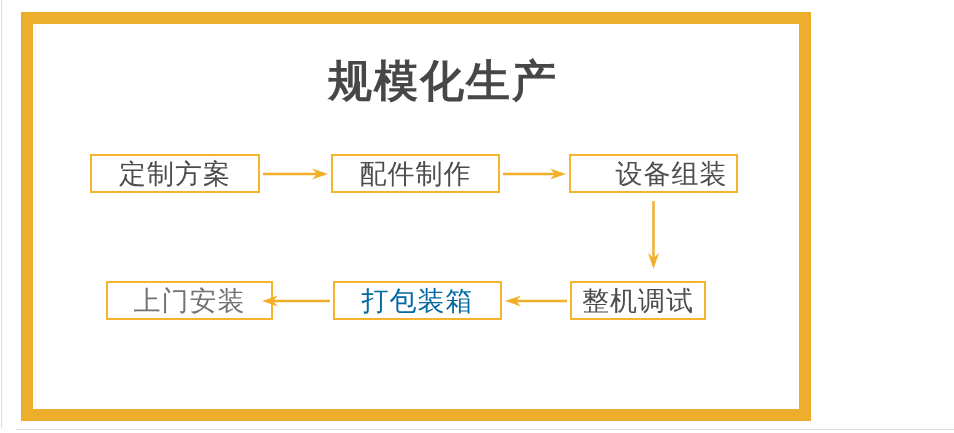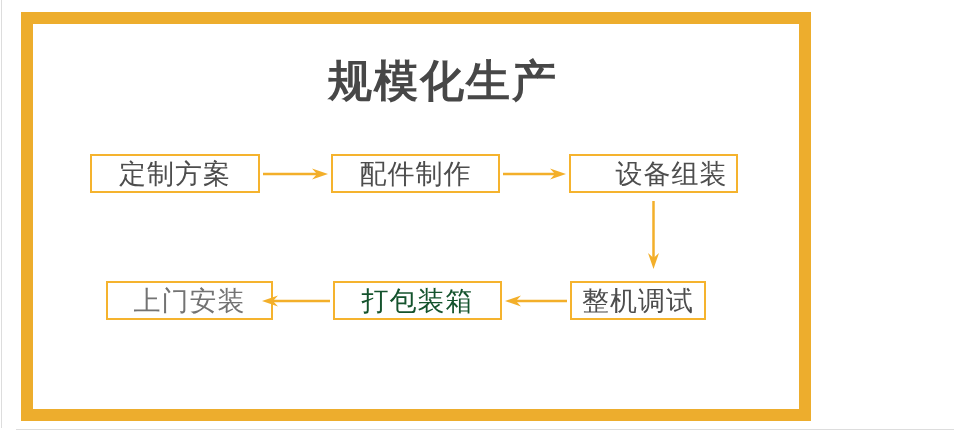--- a/index.html
+++ b/index.html
@@ -53,21 +53,21 @@
 <div class="canvas">
   <div class="edge-line-left" style="background: rgb(221, 221, 221);"></div>
   <div class="edge-line-bottom" style="background: rgb(221, 221, 221);"></div>
   <div class="frame" style="border-color: rgb(237, 173, 45);"></div>
   <div class="diagram-title" style="color: rgb(71, 71, 71); margin-left: 11px;">规模化生产</div>
   <div id="nodes">
       <div class="flow-node" style="left: 90px; top: 154px; width: 170px; height: 39px; border-color: rgb(245, 179, 46); color: rgb(77, 77, 77);">定制方案</div>
       <div class="flow-node" style="left: 331px; top: 154px; width: 169px; height: 39px; border-color: rgb(245, 179, 46); color: rgb(77, 77, 77);">配件制作</div>
       <div class="flow-node" style="left: 569px; top: 154px; width: 169px; height: 39px; border-color: rgb(245, 179, 46); color: rgb(77, 77, 77); padding-left: 36px;">设备组装</div>
       <div class="flow-node" style="left: 570px; top: 281px; width: 136px; height: 39px; border-color: rgb(245, 179, 46); color: rgb(77, 77, 77);">整机调试</div>
-      <div class="flow-node" style="left: 333px; top: 281px; width: 169px; height: 39px; border-color: rgb(245, 179, 46); color: #14532d;">打包装箱</div>
+      <div class="flow-node" style="left: 333px; top: 281px; width: 169px; height: 39px; border-color: rgb(245, 179, 46); color: #0369a1;">打包装箱</div>
       <div class="flow-node" style="left: 92px; top: 281px; width: 167px; height: 39px; border-color: rgb(245, 179, 46); color: #737373; margin-left: 14px;">上门安装</div>
     </div>
   <svg id="arrows" class="arrow-layer" width="954" height="433" viewBox="0 0 954 433">
       <g>
         <line x1="263" y1="174" x2="319" y2="174" stroke="#F3AF2A" stroke-width="2.5"></line>
         <polygon points="328,174 312,168.5 317,174 312,179.5" fill="#F3AF2A"></polygon>
       </g>
       <g>
         <line x1="503" y1="174" x2="557" y2="174" stroke="#F3AF2A" stroke-width="2.5"></line>
         <polygon points="566,174 550,168.5 555,174 550,179.5" fill="#F3AF2A"></polygon>

